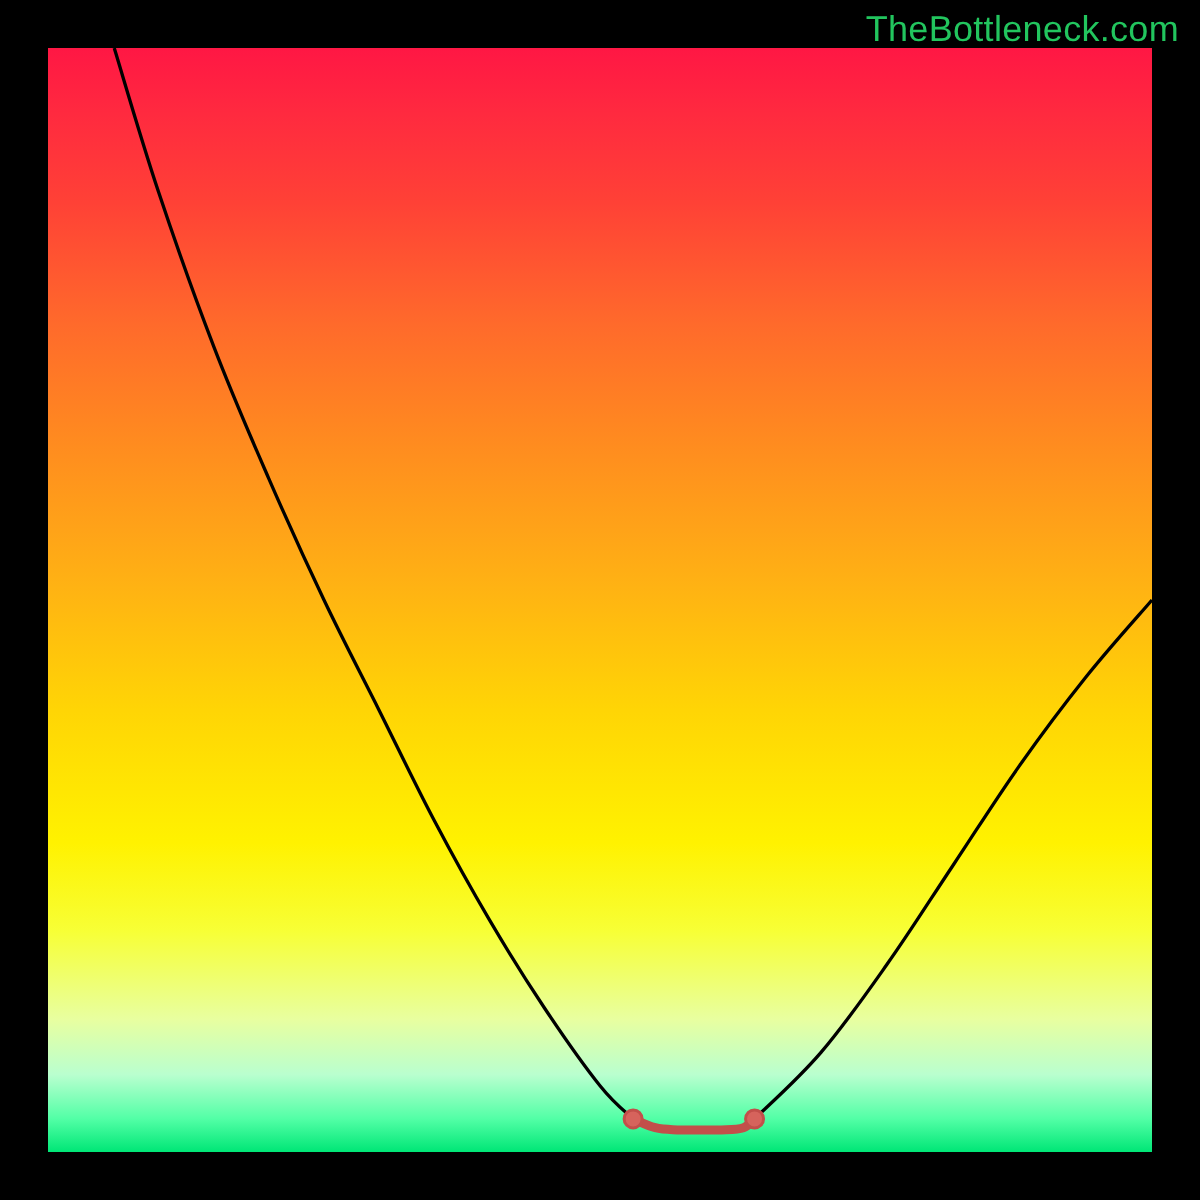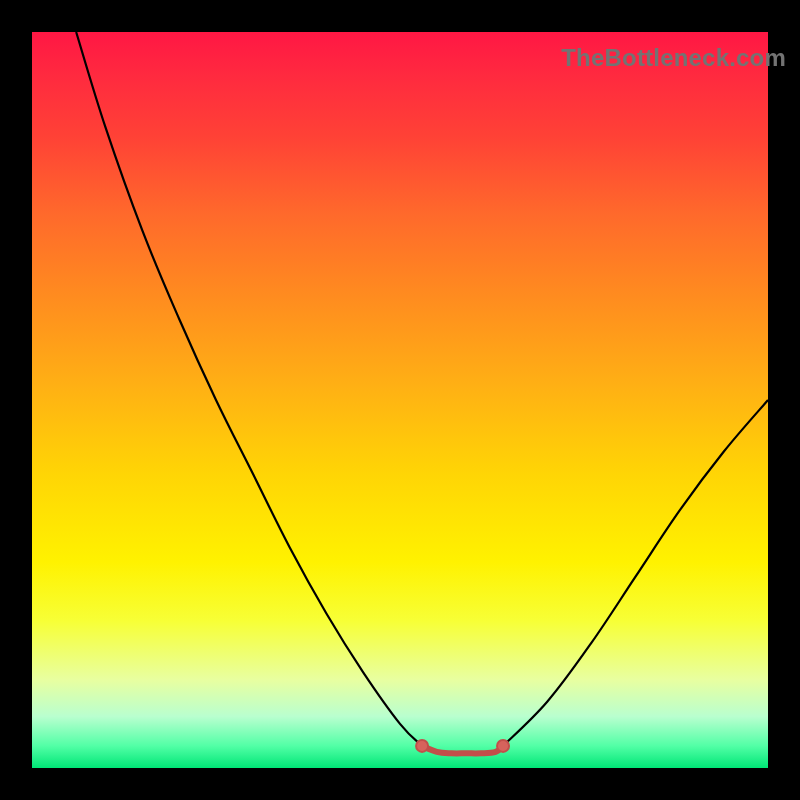--- a/index.html
+++ b/index.html
@@ -8,26 +8,25 @@
     height: 800px;
     background: #000;
     position: relative;
     overflow: hidden;
     font-family: Arial, Helvetica, sans-serif;
   }
   .watermark {
     position: absolute;
     top: 6px;
     right: 14px;
-    color: #737373;
+    color: #22c55e;
     font-size: 24px;
-    font-weight: 700;
+    font-weight: 400;
     letter-spacing: 0.2px;
     z-index: 10;
-    margin-top: 38px;
   }
   .plot-area {
     position: absolute;
     left: 32px;
     top: 32px;
     width: 736px;
     height: 736px;
   }
   .gradient-bg {
     position: absolute;

